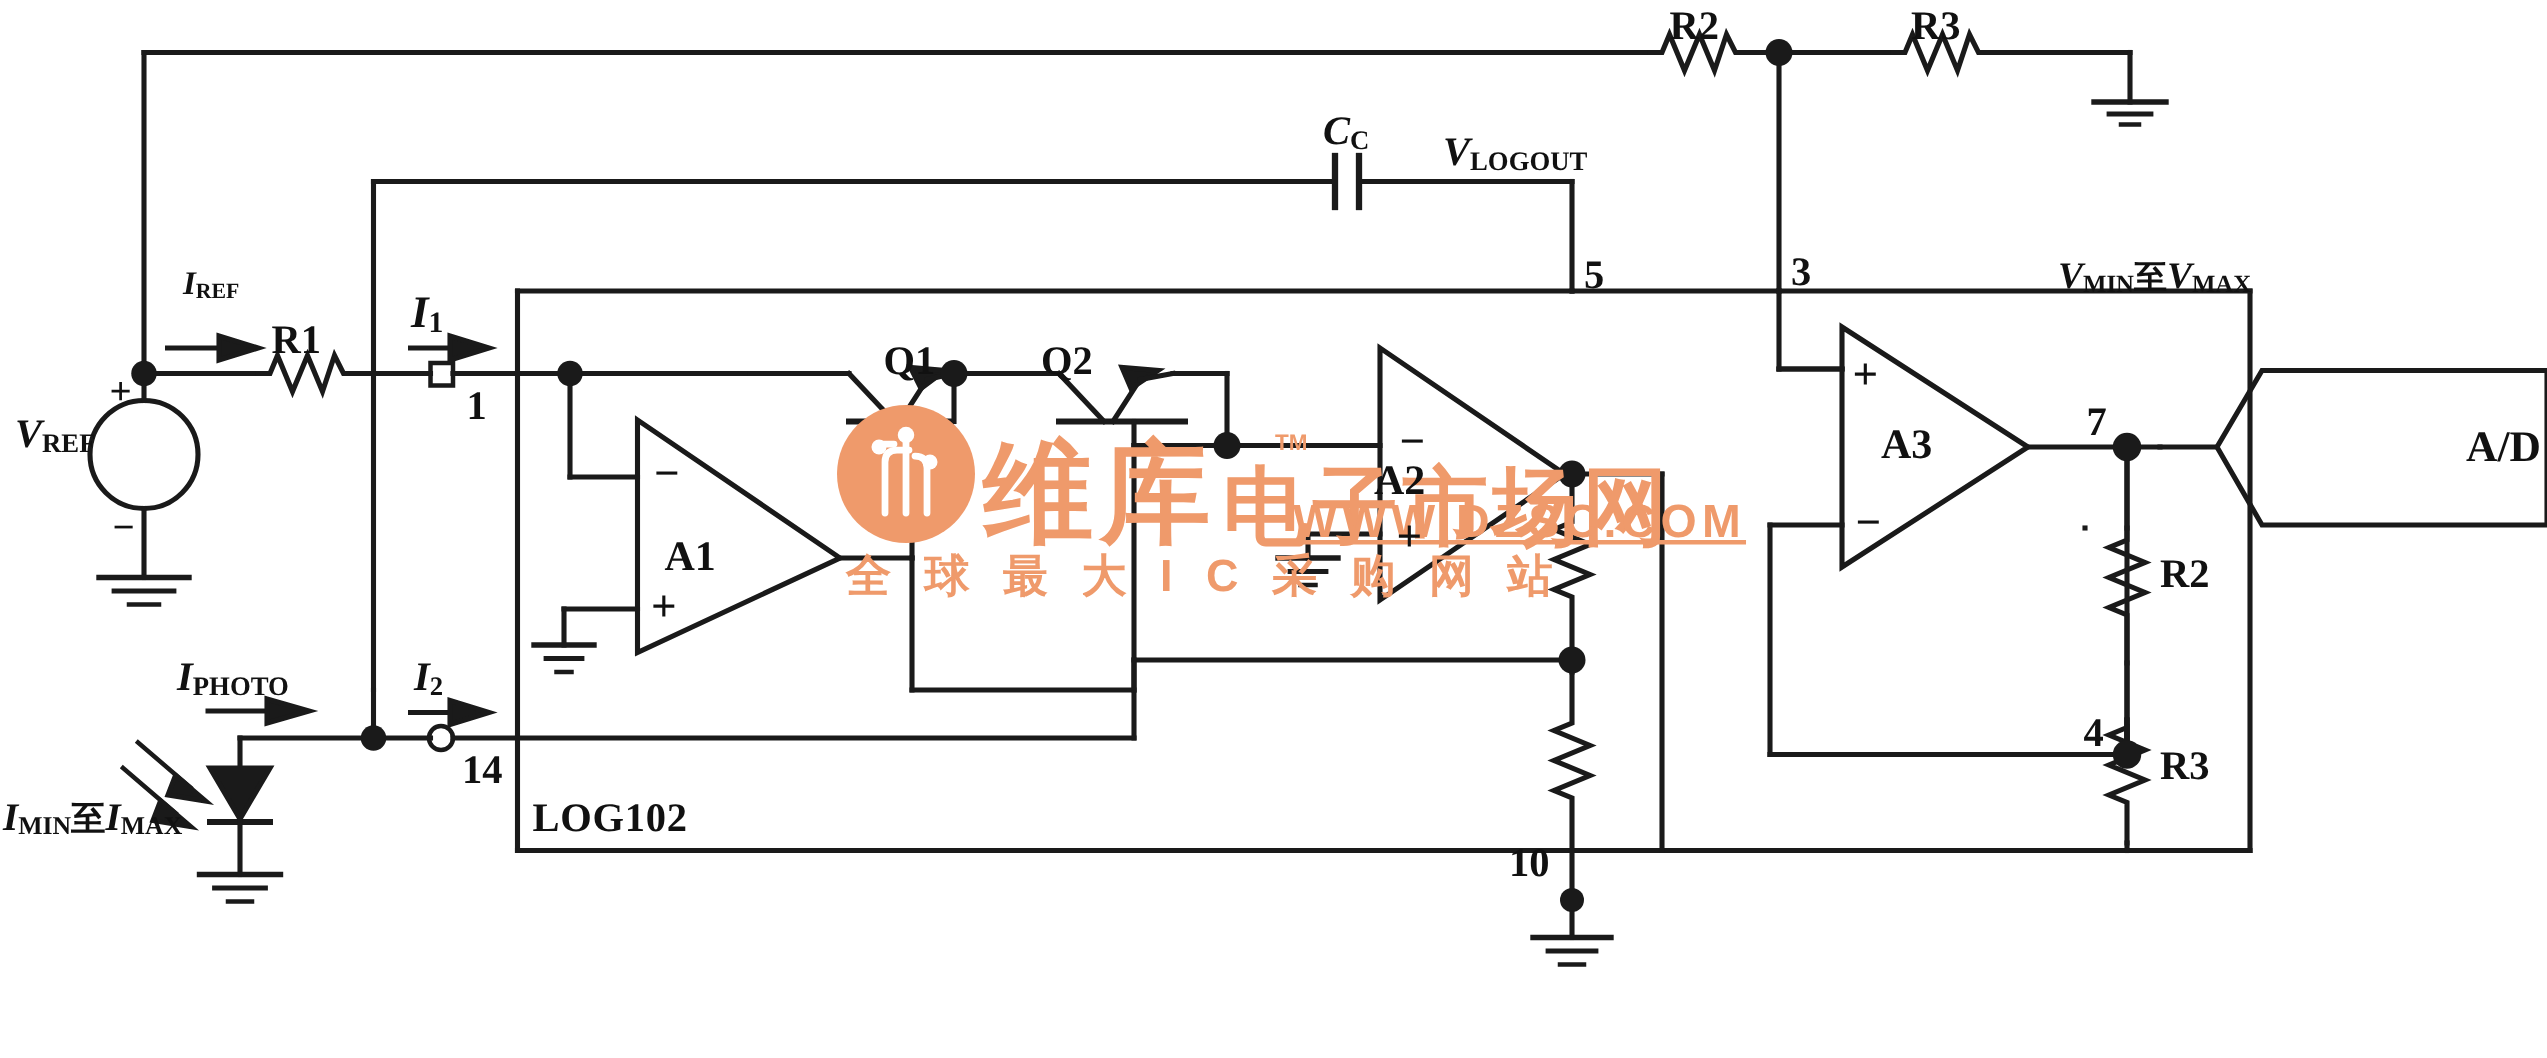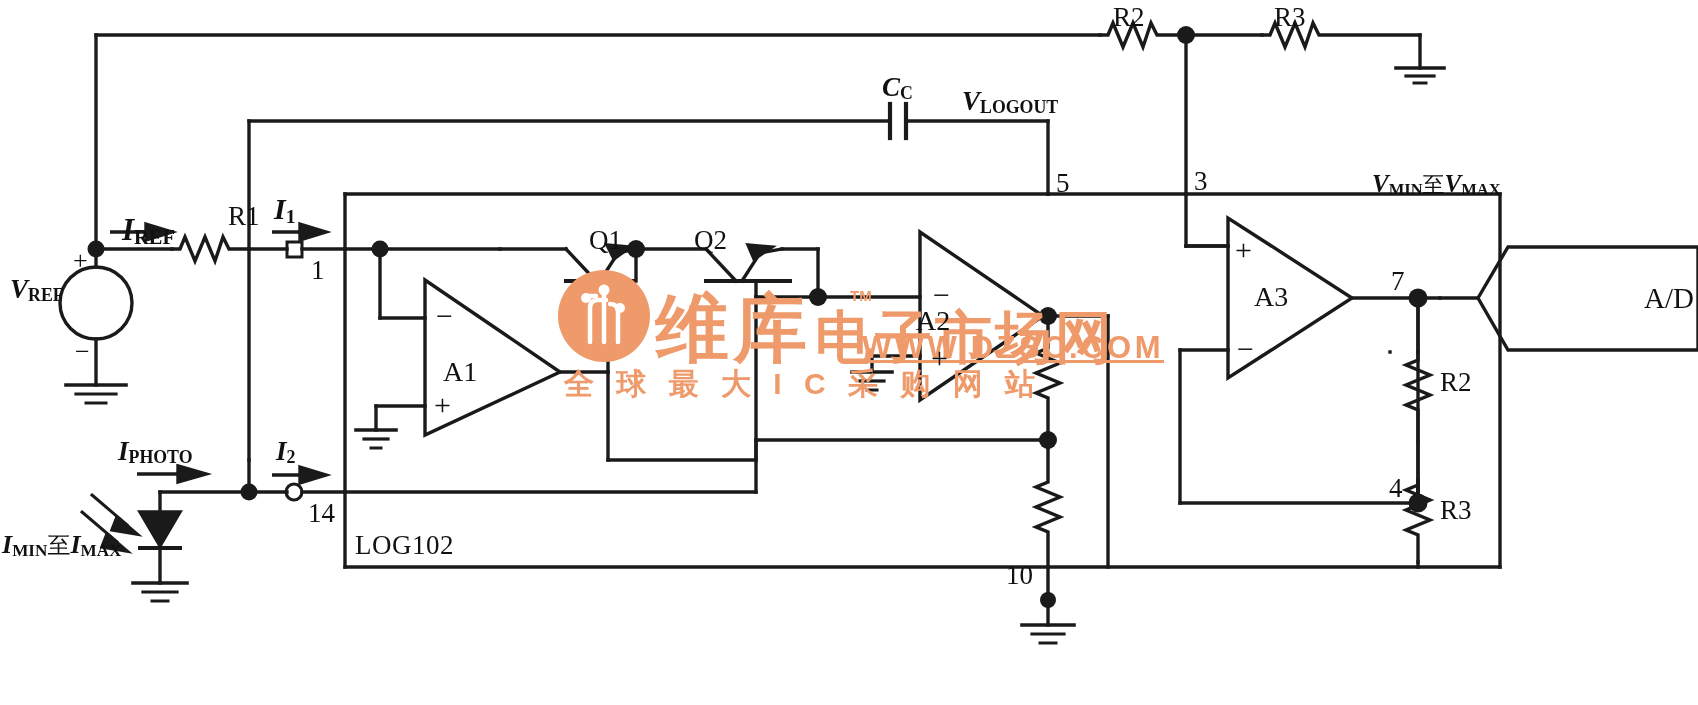--- a/index.html
+++ b/index.html
@@ -5,21 +5,21 @@
   html,body{margin:0;padding:0;background:#ffffff;}
   #root{
     position:relative;
     width:1698px;height:705px;
     background:#ffffff;
     font-family:"Liberation Serif", serif;
     overflow:hidden;
   }
   #schematic{position:absolute;left:0;top:0;width:1698px;height:705px;}
   .lbl{position:absolute;white-space:nowrap;color:#111;}
-  .serif-b{font-family:"Liberation Serif",serif;font-weight:normal;}
+  .serif-b{font-family:"Liberation Serif",serif;font-weight:bold;}
   .ital{font-family:"Liberation Serif",serif;font-style:italic;font-weight:bold;}
   .sub{font-size:.66em;vertical-align:-0.18em;font-style:normal;font-weight:bold;}
   
   #wm{position:absolute;left:0;top:0;width:1698px;height:588px;pointer-events:none;}
   .wm-txt{position:absolute;color:#ef9a6b;white-space:nowrap;font-family:"Liberation Sans",sans-serif;font-weight:bold;}
 </style>
 </head>
 <body>
 
 <div id="root">
@@ -222,25 +222,25 @@
         <circle cx="620" cy="308" r="5" fill="#ffffff"></circle>
       </g>
     </svg>
     <div class="wm-txt" style="left:655px;top:280px;font-size:74px;letter-spacing:4px;">维库</div>
     <div class="wm-txt" style="left:815px;top:300px;font-size:57px;letter-spacing:3px;text-align:center;">电子市场网</div>
     <div class="wm-txt" style="left:850px;top:287px;font-size:15px;">TM</div>
     <div class="wm-txt" style="left:862px;top:330px;font-size:31px;letter-spacing:3.5px;text-decoration:underline;">WWW.DZSC.COM</div>
     <div class="wm-txt" style="left:564px;top:364px;font-size:30px;letter-spacing:7px;">全 球 最 大 I C 采 购 网 站</div>
   </div>
 
-  <div class="lbl ital" style="left:122px;top:212px;font-size:31px;text-align:right;">
+  <div class="lbl ital" style="left:122px;top:176px;font-size:22px;text-align:right;">
     <span>I</span><span class="sub">REF</span>
   </div>
 
-  <div class="lbl serif-b" style="left:181px;top:201px;font-size:27px;margin-left:47px;">R1</div>
+  <div class="lbl serif-b" style="left:181px;top:211px;font-size:27px;">R1</div>
 
   <div class="lbl ital" style="left:274px;top:192px;font-size:30px;">
     <span>I</span><span class="sub">1</span>
   </div>
 
   <div class="lbl serif-b" style="left:311px;top:255px;font-size:27px;">1</div>
 
   <div class="lbl ital" style="left:10px;top:274px;font-size:27px;">
     <span>V</span><span class="sub">REF</span>
   </div>

